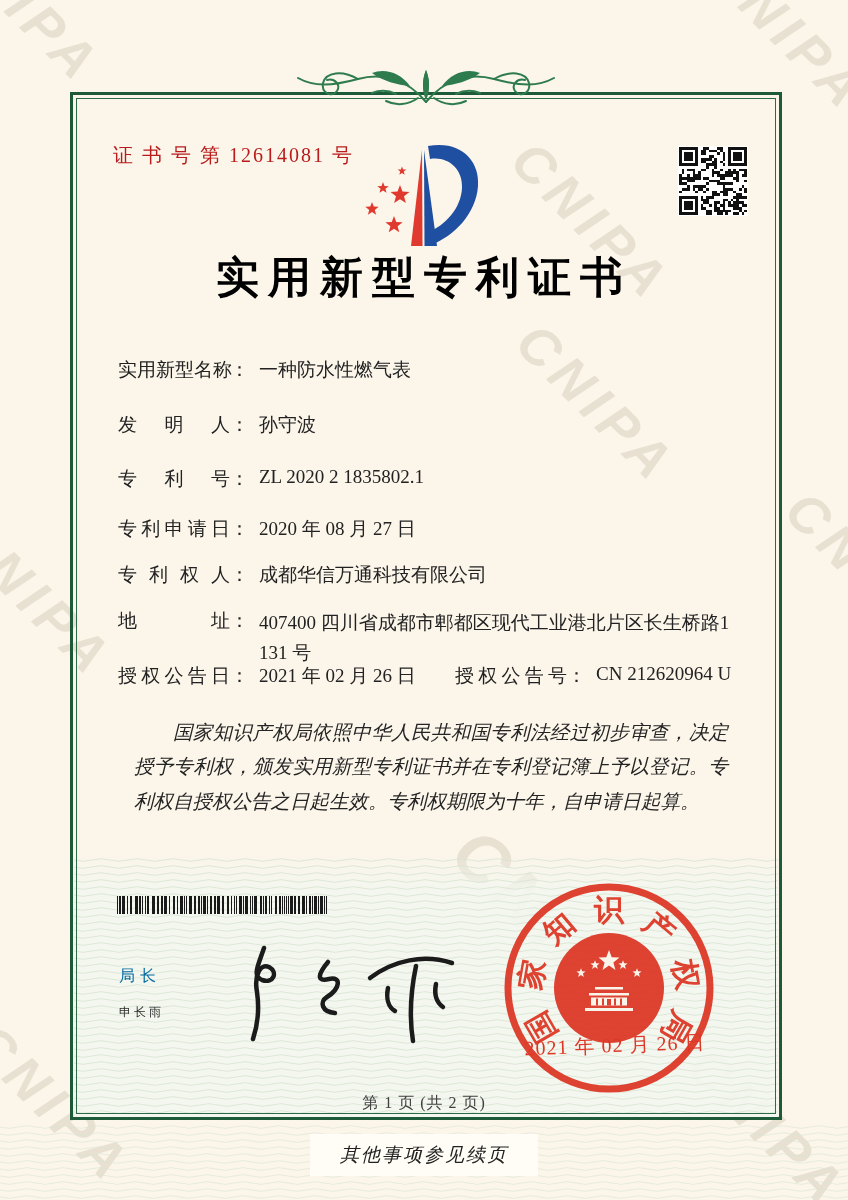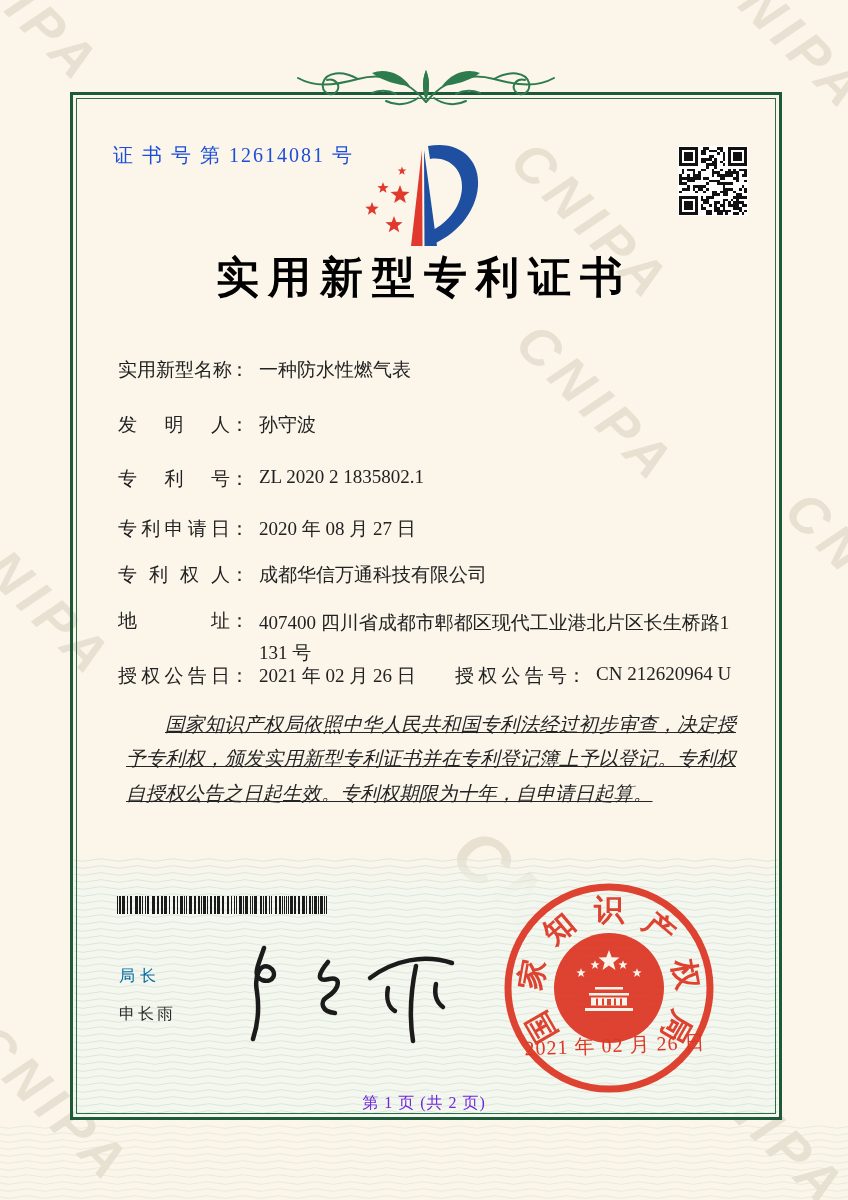--- a/index.html
+++ b/index.html
@@ -21,48 +21,48 @@
   
   .waveband{position:absolute;left:74px;top:856px;width:704px;height:262px;z-index:0;
     background:linear-gradient(180deg,rgba(243,247,239,0) 0,rgba(243,247,239,.92) 36px,rgba(243,247,239,.92) 100%);}
   .wavebottom{position:absolute;left:0;top:1123px;width:848px;height:77px;z-index:0;}
   
   .border-outer{position:absolute;left:70px;top:92px;width:706px;height:1022px;
     border:3px solid var(--green);z-index:1;pointer-events:none;}
   .border-inner{position:absolute;left:3px;top:3px;right:3px;bottom:3px;border:1px solid #2c6b47;}
   .ornament{position:absolute;left:296px;top:60px;z-index:2;}
   
-  .cert-no{position:absolute;left:113px;top:142px;font-size:20px;letter-spacing:2px;color:#1d4ed8;z-index:2;}
+  .cert-no{position:absolute;left:113px;top:142px;font-size:20px;letter-spacing:2px;color:#b91c1c;z-index:2;}
   .logo{position:absolute;left:348px;top:138px;z-index:2;}
   .qr{position:absolute;left:678px;top:146px;width:68px;height:68px;z-index:2;background:#fff;padding:1px;}
   .title{position:absolute;left:0;right:0;top:249px;text-align:center;font-size:43px;font-weight:bold;
     letter-spacing:9px;color:#000000;z-index:2;}
   
   .frow{position:absolute;left:118px;width:640px;font-size:19px;color:#222;z-index:2;white-space:nowrap;}
   .r1{top:357px;} .r2{top:412px;} .r3{top:466px;} .r4{top:516px;} .r5{top:562px;}
   .r6{top:608px;} .r7{top:663px;}
   .flabel{display:inline-flex;justify-content:space-between;width:112px;vertical-align:top;}
   .fcolon{margin-right:10px;vertical-align:top;}
   .fval{vertical-align:top;margin-top:44px;}
   .fval-lines{display:inline-block;vertical-align:top;line-height:30px;white-space:normal;width:500px;}
   .g2{position:absolute;left:337px;top:0;}
   
   .body-text{position:absolute;left:118px;top:700px;width:626px;z-index:2;
     font-size:19.5px;line-height:1.76;text-align:justify;font-style:italic;color:#242424;}
-  .body-text p{margin:8px;text-indent:2em;text-decoration:underline;}
+  .body-text p{margin:16px;text-indent:2em;}
   
   .barcode{position:absolute;left:117px;top:896px;z-index:2;}
   .signer-title{position:absolute;left:119px;top:966px;font-size:16px;letter-spacing:5px;z-index:2;color:#0369a1;}
-  .signer-name{position:absolute;left:119px;top:1004px;font-size:16px;letter-spacing:3px;z-index:2;color:#2b2b2b;}
+  .signer-name{position:absolute;left:119px;top:1004px;font-size:12px;letter-spacing:3px;z-index:2;color:#2b2b2b;}
   .signature{position:absolute;left:212px;top:932px;z-index:3;}
   .seal{position:absolute;left:497px;top:876px;z-index:3;opacity:.94;}
   .seal-date{position:absolute;left:515px;top:1032px;width:200px;text-align:center;z-index:4;
     font-size:20px;color:var(--sred);letter-spacing:1px;transform:rotate(-2deg);font-weight:500;}
   .page-note{position:absolute;left:0;right:0;top:1093px;text-align:center;font-size:16px;
-    letter-spacing:1px;color:#6d28d9;z-index:2;}
+    letter-spacing:1px;color:#404040;z-index:2;}
   .footer-note{position:absolute;left:50%;top:1134px;transform:translateX(-50%);z-index:2;
     background:rgba(255,253,246,.95);padding:8px 30px;font-size:19px;font-style:italic;
     letter-spacing:2px;color:#222;white-space:nowrap;}
 </style>
 </head>
 <body>
 
 <div class="page">
 
   <div class="wm wm1">CNIPA</div>
@@ -561,14 +561,15 @@
       <rect x="-7" y="10.5" width="2" height="7" fill="var(--sred)"></rect>
       <rect x="-2" y="11" width="4" height="6.5" fill="var(--sred)"></rect>
       <rect x="5" y="10.5" width="2" height="7" fill="var(--sred)"></rect>
       <rect x="11" y="10.5" width="2" height="7" fill="var(--sred)"></rect>
       <rect x="-24" y="20" width="48" height="3" fill="var(--paper)"></rect>
     </g>
   </svg>
   <div class="seal-date">2021 年 02 月 26 日</div>
 
   <div class="page-note">第 1 页 (共 2 页)</div>
+  <div class="footer-note">其他事项参见续页</div>
 
 </div>
 
 </body></html>

